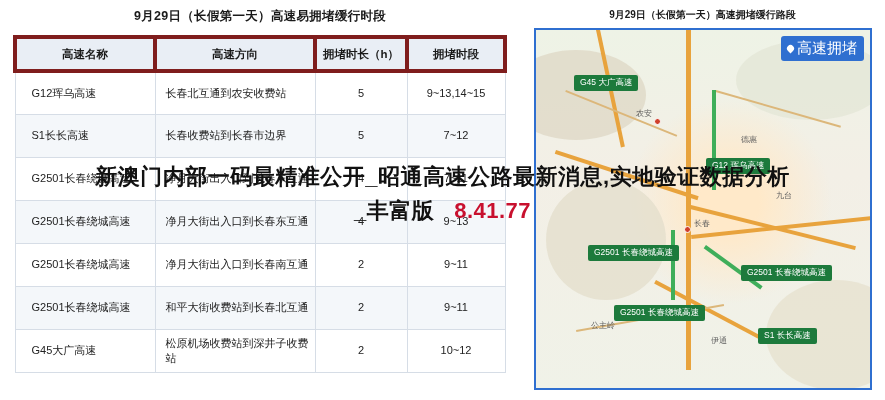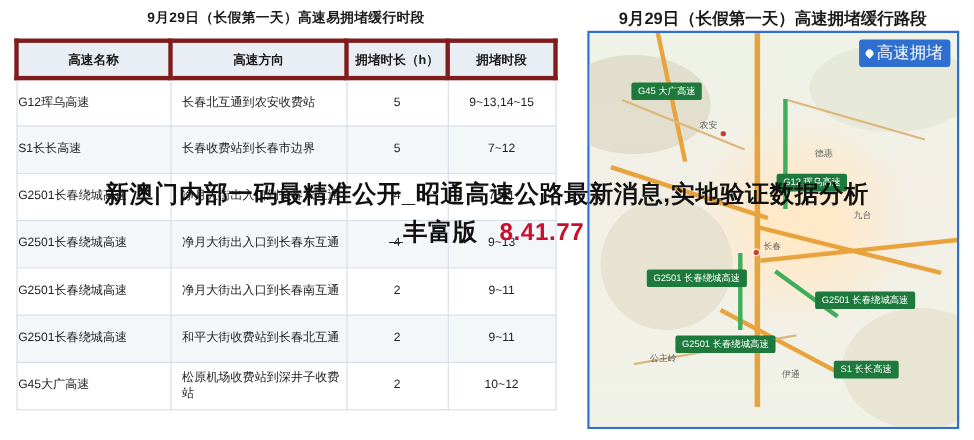--- a/index.html
+++ b/index.html
@@ -52,37 +52,37 @@
     font-size: 11px;
     color: #222;
     height: 43px;
     border: 1px solid #d6dde6;
     text-align: center;
     padding: 0 4px;
     background: #ffffff;
     line-height: 1.3;
   }
   table.traffic tr.alt td { background: #f4f7fa; }
-  table.traffic td.col-name { text-align: left; padding-left: 1px; margin-top: 24px; }
+  table.traffic td.col-name { text-align: left; padding-left: 16px; margin-top: 24px; }
   table.traffic td.col-dir { text-align: left; padding-left: 10px; }
   col.c1 { width: 140px; }
   col.c2 { width: 160px; }
   col.c3 { width: 92px; }
   col.c4 { width: 98px; }
 
   
   .right-panel {
     position: absolute;
     left: 520px; top: 0;
     width: 365px; height: 400px;
     background: #ffffff;
   }
   .map-title {
     text-align: center;
-    font-size: 15px;
+    font-size: 10px;
     font-weight: bold;
     color: #1a1a1a;
     padding: 8px 0 7px 0;
   }
   .map-frame {
     position: absolute;
     left: 14px; top: 28px;
     width: 338px; height: 362px;
     border: 2px solid #2f6fd0;
     background: #f2efe9;

